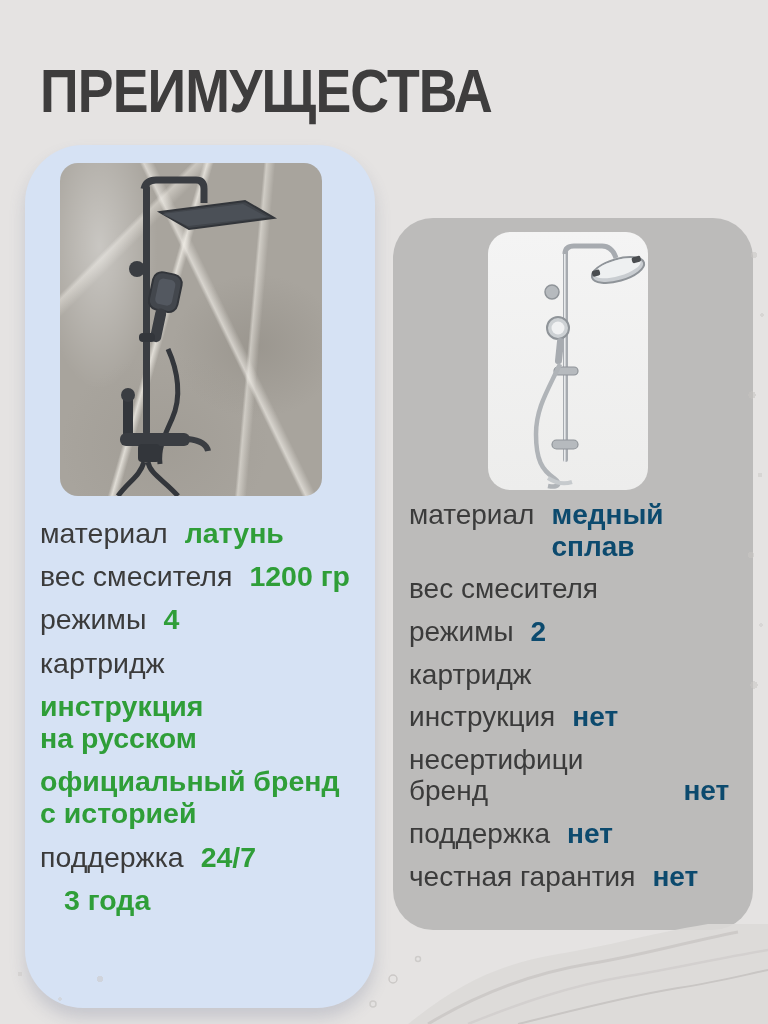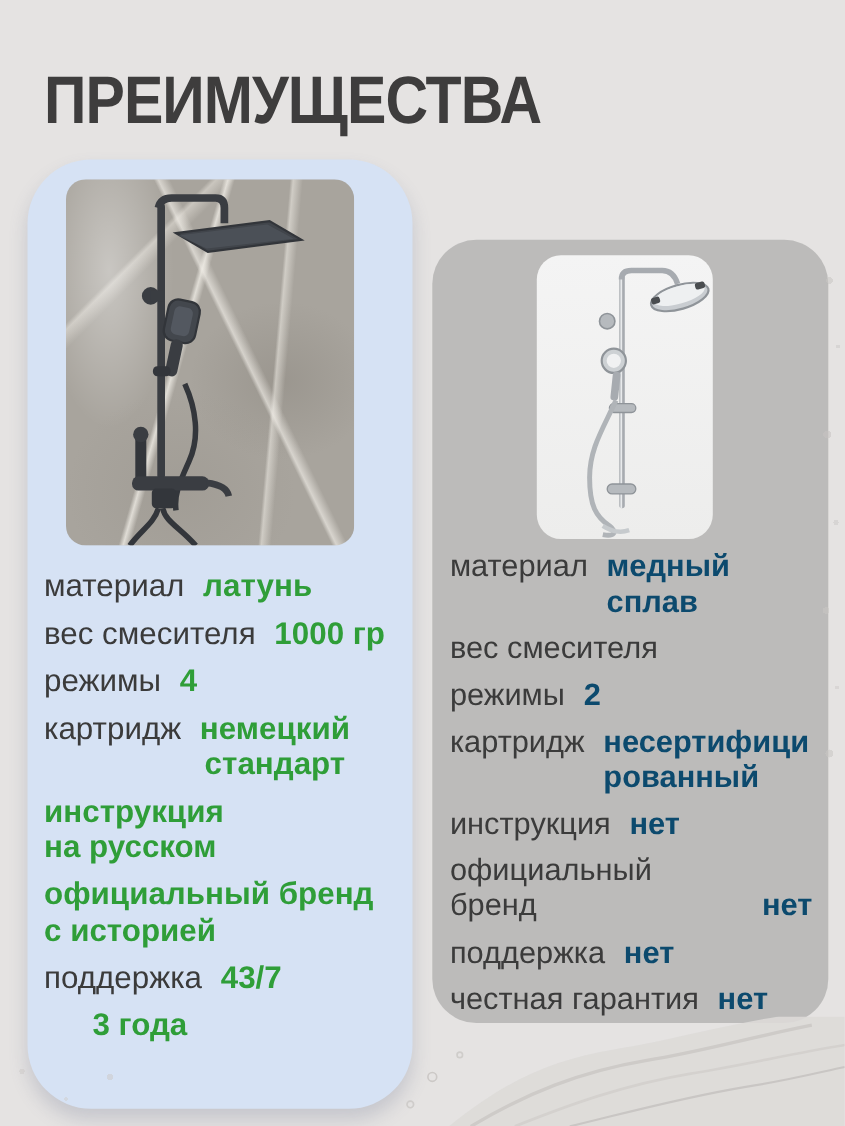--- a/index.html
+++ b/index.html
@@ -49,25 +49,25 @@
   
   .specs{position:absolute;}
   .specs-left{left:15px;top:372px;width:330px;font-size:28.5px;color:#3b3b3b;}
   .specs-right{left:16px;top:281px;width:335px;font-size:28px;color:#3b3b3b;}
   .row{display:flex;align-items:baseline;column-gap:17px;margin-bottom:11px;line-height:1.13;}
   .row.top{align-items:flex-start;}
   .row.bottom{align-items:flex-end;}
   .label,.value,.full-value{white-space:pre-line;}
   .label{font-weight:400;}
   .value{font-weight:700;}
-  .specs-left .value{color:#2f9e38;text-align:center;}
+  .specs-left .value{color:#2f9e38;}
   .specs-right .value{color:#0c4a6e;}
   .full-value{font-weight:700;color:#2f9e38;}
   .push{margin-left:83px;}
-  .push-sm{margin-left:44px;}
+  .push-sm{margin-left:24px;}
   
   .water-strip{
     position:absolute;right:0;top:225px;width:26px;height:490px;opacity:.55;
     background-image:
       radial-gradient(circle 5px at 12px 30px, #c9c6c4 60%, transparent 61%),
       radial-gradient(circle 3px at 20px 90px, #cccac8 60%, transparent 61%),
       radial-gradient(circle 6px at 10px 170px, #c6c3c1 60%, transparent 61%),
       radial-gradient(circle 4px at 18px 250px, #cccac8 60%, transparent 61%),
       radial-gradient(circle 5px at 9px 330px, #c9c6c4 60%, transparent 61%),
       radial-gradient(circle 3px at 19px 400px, #cfcdcb 60%, transparent 61%),
@@ -124,42 +124,40 @@
     </svg>
   </div>
 
   <div class="specs specs-left">
     <div class="row">
       <span class="label">материал</span>
       <span class="value">латунь</span>
     </div>
     <div class="row">
       <span class="label">вес смесителя</span>
-      <span class="value">1000 гр</span>
+      <span class="value">1200 гр</span>
     </div>
     <div class="row">
       <span class="label">режимы</span>
       <span class="value">4</span>
     </div>
     <div class="row top">
       <span class="label">картридж</span>
-      <span class="value">немецкий
-стандарт</span>
     </div>
     <div class="row">
       <span class="full-value">инструкция
 на русском</span>
     </div>
     <div class="row">
       <span class="full-value">официальный бренд
 с историей</span>
     </div>
     <div class="row">
       <span class="label">поддержка</span>
-      <span class="value">43/7</span>
+      <span class="value">24/7</span>
     </div>
     <div class="row bottom">
       <span class="value push-sm">3 года</span>
     </div>
   </div>
 </div>
 
 <div class="card-right">
 
   <div class="photo-right">
@@ -202,29 +200,27 @@
     </div>
     <div class="row">
       <span class="label">вес смесителя</span>
     </div>
     <div class="row">
       <span class="label">режимы</span>
       <span class="value">2</span>
     </div>
     <div class="row top">
       <span class="label">картридж</span>
-      <span class="value">несертифици
-рованный</span>
     </div>
     <div class="row">
       <span class="label">инструкция</span>
       <span class="value">нет</span>
     </div>
     <div class="row bottom">
-      <span class="label">официальный
+      <span class="label">несертифици
 бренд</span>
       <span class="value push">нет</span>
     </div>
     <div class="row">
       <span class="label">поддержка</span>
       <span class="value">нет</span>
     </div>
     <div class="row">
       <span class="label">честная гарантия</span>
       <span class="value">нет</span>

